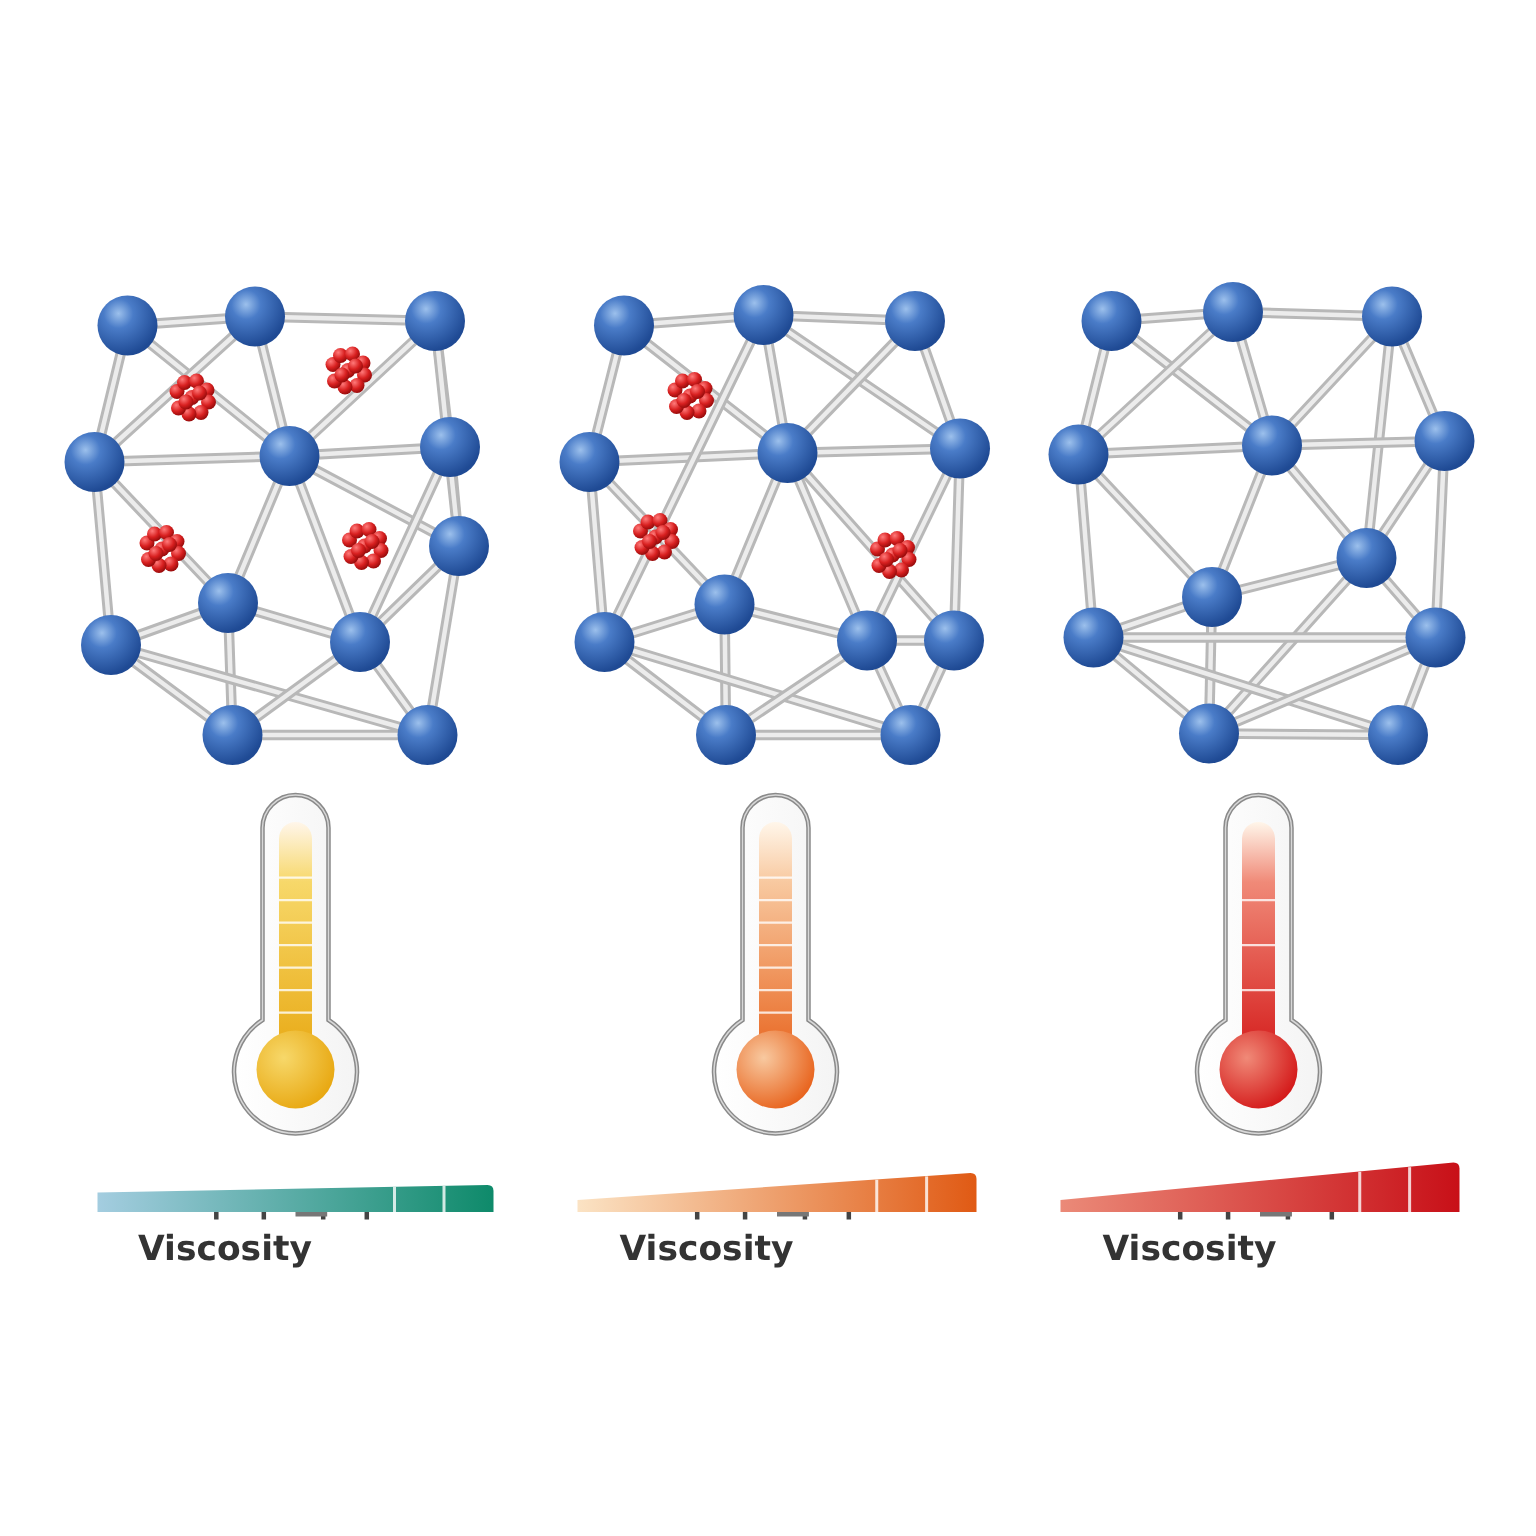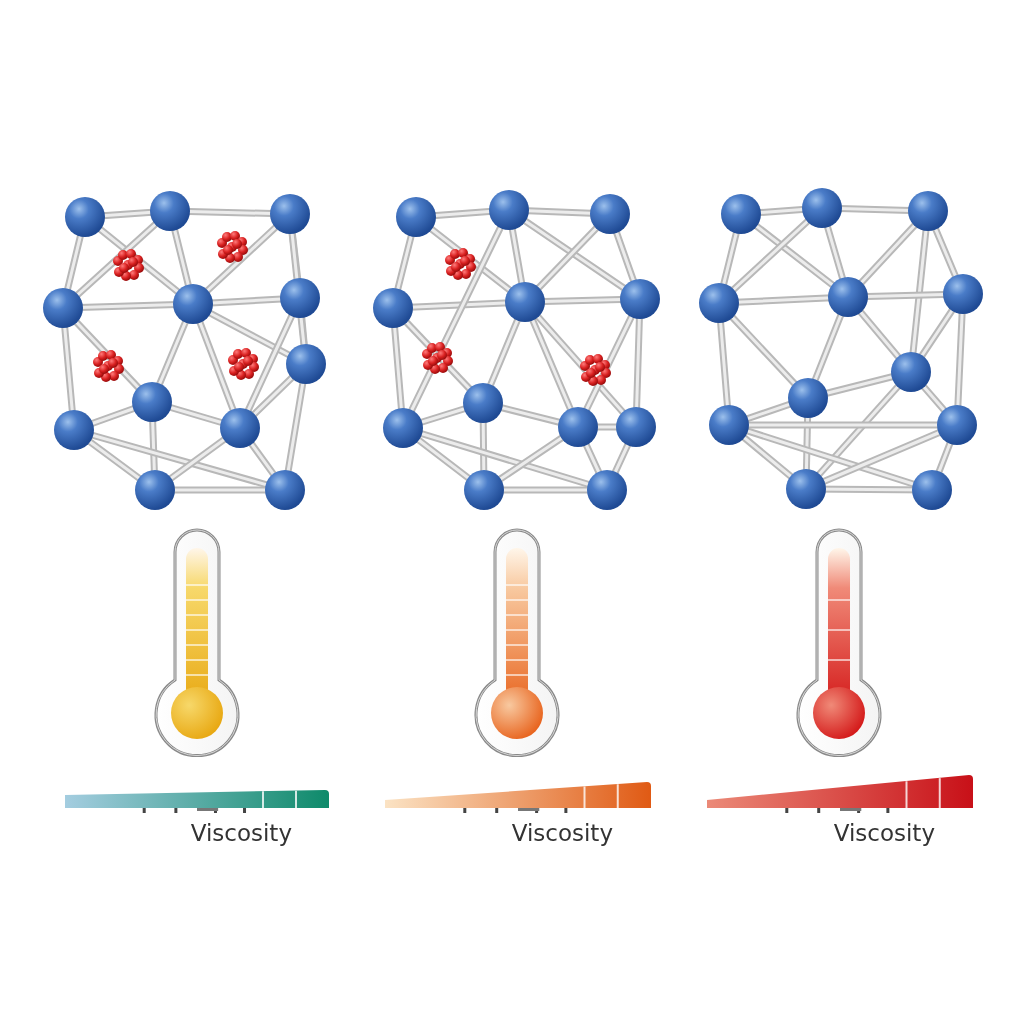--- a/index.html
+++ b/index.html
@@ -1,18 +1,18 @@
 <!DOCTYPE html>
 <html><head>
 <meta charset="utf-8">
 <style>
   html, body { margin:0; padding:0; background:#ffffff; }
   body { width:1024px; height:1024px; position:relative; overflow:hidden; font-family:"DejaVu Sans", sans-serif; }
   #stage { position:absolute; left:0; top:0; width:1024px; height:1024px; }
-  .label { position:absolute; font-family:"DejaVu Sans", sans-serif; font-size:23px; color:#333; text-align:right; width:200px; }
+  .label { position:absolute; font-family:"DejaVu Sans", sans-serif; font-size:23px; color:#333; text-align:left; width:200px;font-weight:bold; }
 </style>
 </head>
 <body>
 
 <svg id="stage" width="1024" height="1024" viewBox="0 0 1024 1024" xmlns="http://www.w3.org/2000/svg">
   <defs>
     <radialGradient id="nodeGrad" cx="35%" cy="30%" r="70%">
       <stop offset="0%" stop-color="#9cc0ec"></stop>
       <stop offset="35%" stop-color="#4a7cc8"></stop>
       <stop offset="100%" stop-color="#1f4a94"></stop>

